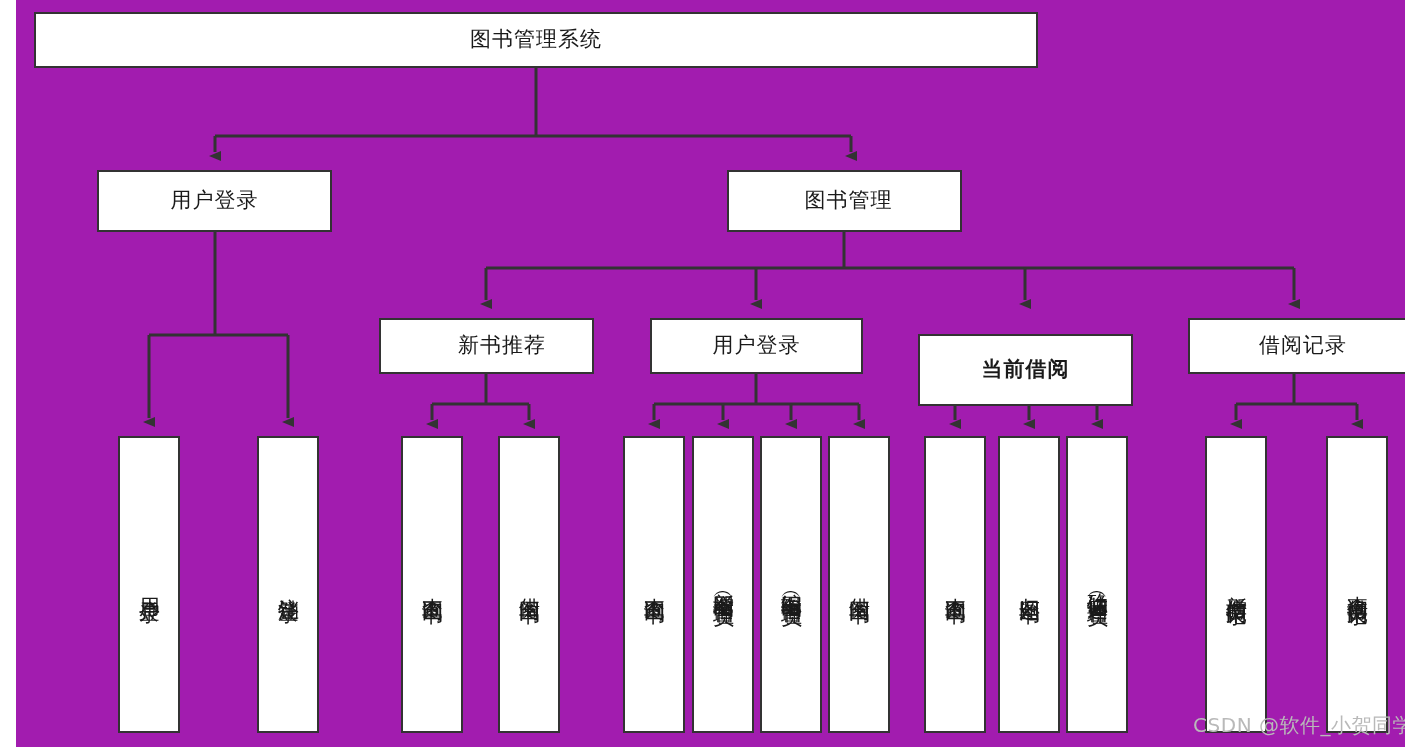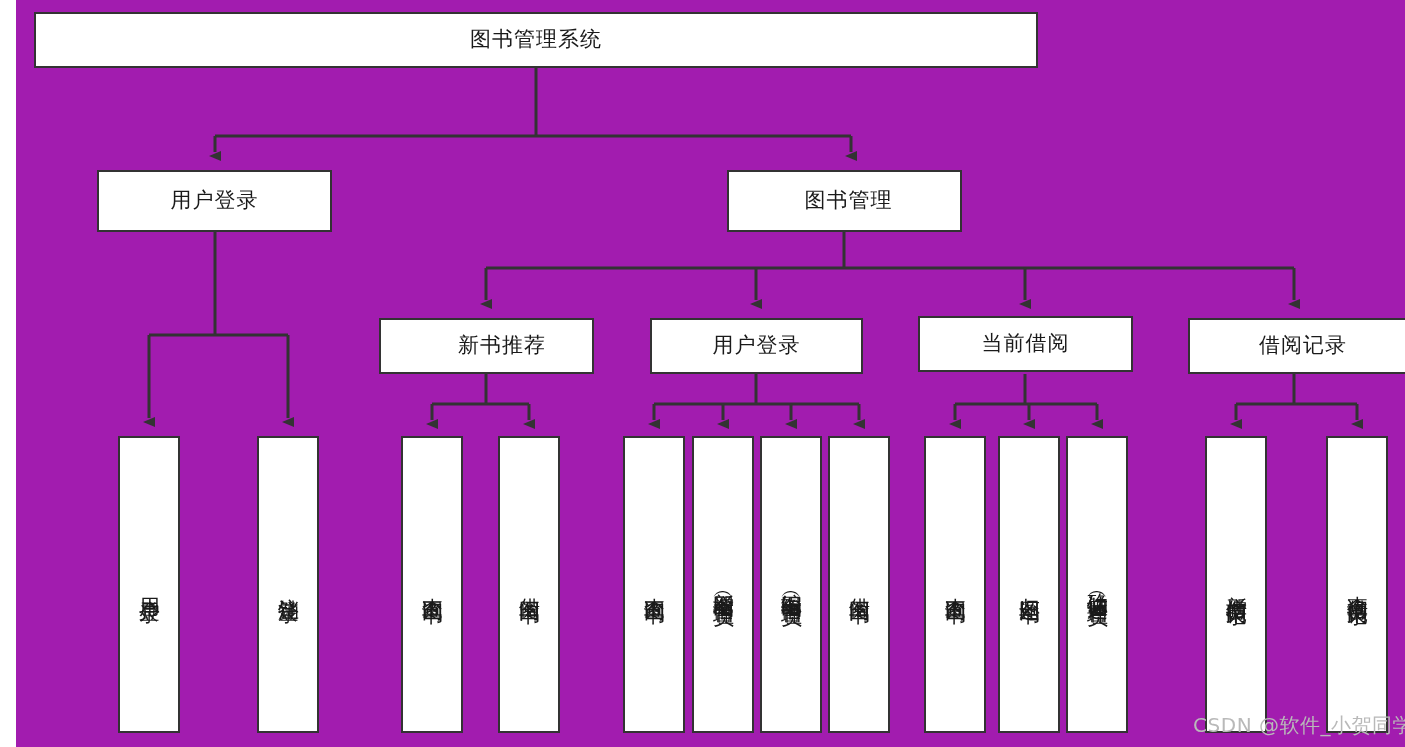--- a/index.html
+++ b/index.html
@@ -131,21 +131,21 @@
   <div class="node horiz" style="left:711px; top:170px; width:235px; height:62px;padding-left:8px;">
     <span>图书管理</span>
   </div>
 
   <div class="node horiz" style="left:363px; top:318px; width:215px; height:56px;padding-left:31px;">
     <span>新书推荐</span>
   </div>
   <div class="node horiz" style="left:634px; top:318px; width:213px; height:56px;">
     <span>用户登录</span>
   </div>
-  <div class="node horiz" style="left:902px; top:316px; width:215px; height:56px;">
+  <div class="node horiz" style="left:902px; top:334px; width:215px; height:72px;font-weight:bold;">
     <span>当前借阅</span>
   </div>
   <div class="node horiz" style="left:1172px; top:318px; width:230px; height:56px;">
     <span>借阅记录</span>
   </div>
 
   <div class="node vert" style="left:102px; top:436px; width:62px; height:297px;">
     <span>用户登录</span>
   </div>
   <div class="node vert" style="left:241px; top:436px; width:62px; height:297px;">

